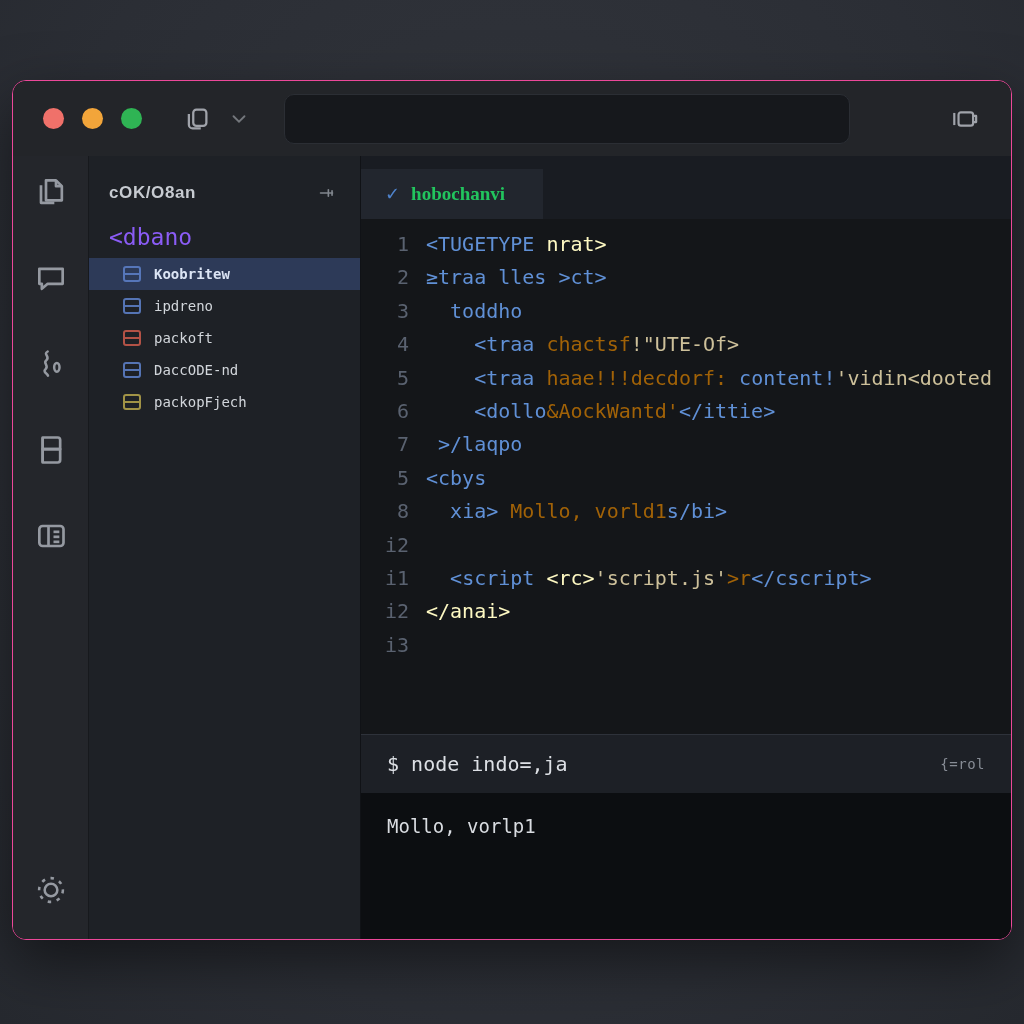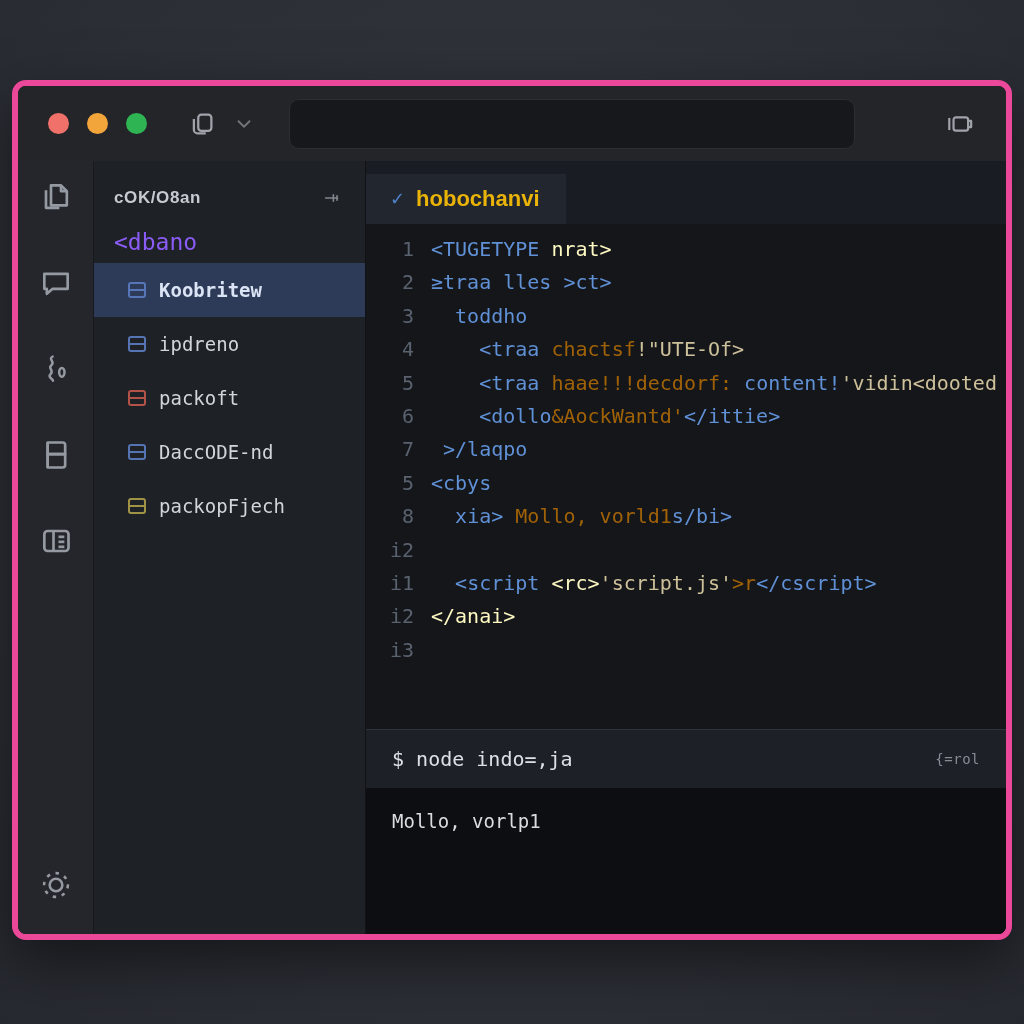--- a/index.html
+++ b/index.html
@@ -4,21 +4,21 @@
 <style>
   * { margin:0; padding:0; box-sizing:border-box; }
   html,body { width:1024px; height:1024px; }
   body {
     font-family:"Liberation Sans", sans-serif;
     background: radial-gradient(ellipse at 50% 40%, #33363d 0%, #2b2e35 70%, #26292f 100%);
     position:relative; overflow:hidden;
   }
   .window {
     position:absolute; left:12px; top:80px; width:1000px; height:860px;
-    background:#17191d; border-radius:14px; border:6px solid #ec4899;
+    background:#17191d; border-radius:14px; border:1px solid #ec4899;
     box-shadow:0 22px 60px rgba(0,0,0,.5);
     overflow:hidden; display:flex; flex-direction:column;
   }
   
   .titlebar {
     height:75px; flex:0 0 75px; background:#232529;
     display:flex; align-items:center; padding:0 30px;
   }
   .light { width:21px; height:21px; border-radius:50%; margin-right:18px; }
   .tb-icon { color:#b6bac1; opacity:.85; display:flex; align-items:center; }
@@ -49,42 +49,42 @@
   .panel-header {
     display:flex; align-items:center; padding:26px 22px 0 20px;
     color:#c7cbd1; font-weight:bold; font-size:17px; letter-spacing:.6px;
   }
   .pin { margin-left:auto; color:#9aa0a8; opacity:.8; display:flex; }
   .folder-label {
     font-family:"DejaVu Sans Mono", monospace;
     font-size:23px; color:#8b5cf6; padding:20px 20px 8px 20px;
   }
   .file-row {
-    height:54px; display:flex; align-items:center; gap:13px;
+    height:32px; display:flex; align-items:center; gap:13px;
     padding-left:34px; cursor:default;
-    font-family:"DejaVu Sans Mono", monospace; font-size:19px; color:#d2d6db;
+    font-family:"DejaVu Sans Mono", monospace; font-size:14px; color:#d2d6db;
   }
   .file-row.selected { background:#2d3a58; color:#dbe4f4; font-weight:bold; }
   .file-ico {
     width:18px; height:16px; flex:0 0 18px;
     border:2px solid currentColor; border-radius:3px;
     background:linear-gradient(transparent 5px, currentColor 5px, currentColor 7px, transparent 7px);
     opacity:.9;
   }
   
   .editor { flex:1; min-width:0; display:flex; flex-direction:column; background:#141619; }
   .tabbar { height:63px; flex:0 0 63px; background:#191c22; display:flex; align-items:flex-end; }
   .tab {
     height:50px; min-width:182px; background:#22262e;
     display:flex; align-items:center; gap:11px; padding:0 26px 0 24px;
   }
   .tab-check { color:#4f83cc; font-size:18px; }
   .tab-label {
-    font-family:Liberation Sans, sans-serif; font-size:22px;
-    font-weight:bold; color:#eab308;
+    font-family:Liberation Serif, serif; font-size:19px;
+    font-weight:bold; color:#22c55e;
   }
   .code {
     flex:1; min-height:0; padding-top:9px; overflow:hidden;
     font-family:"DejaVu Sans Mono", monospace; font-size:20px; line-height:33.4px;
   }
   .code-line { display:flex; white-space:pre; }
   .ln { width:48px; flex:0 0 48px; text-align:right; color:#5a6270; }
   .lc { padding-left:17px; }
   .seg-b  { color:#6090d6; }
   .seg-w  { color:#a16207; }

